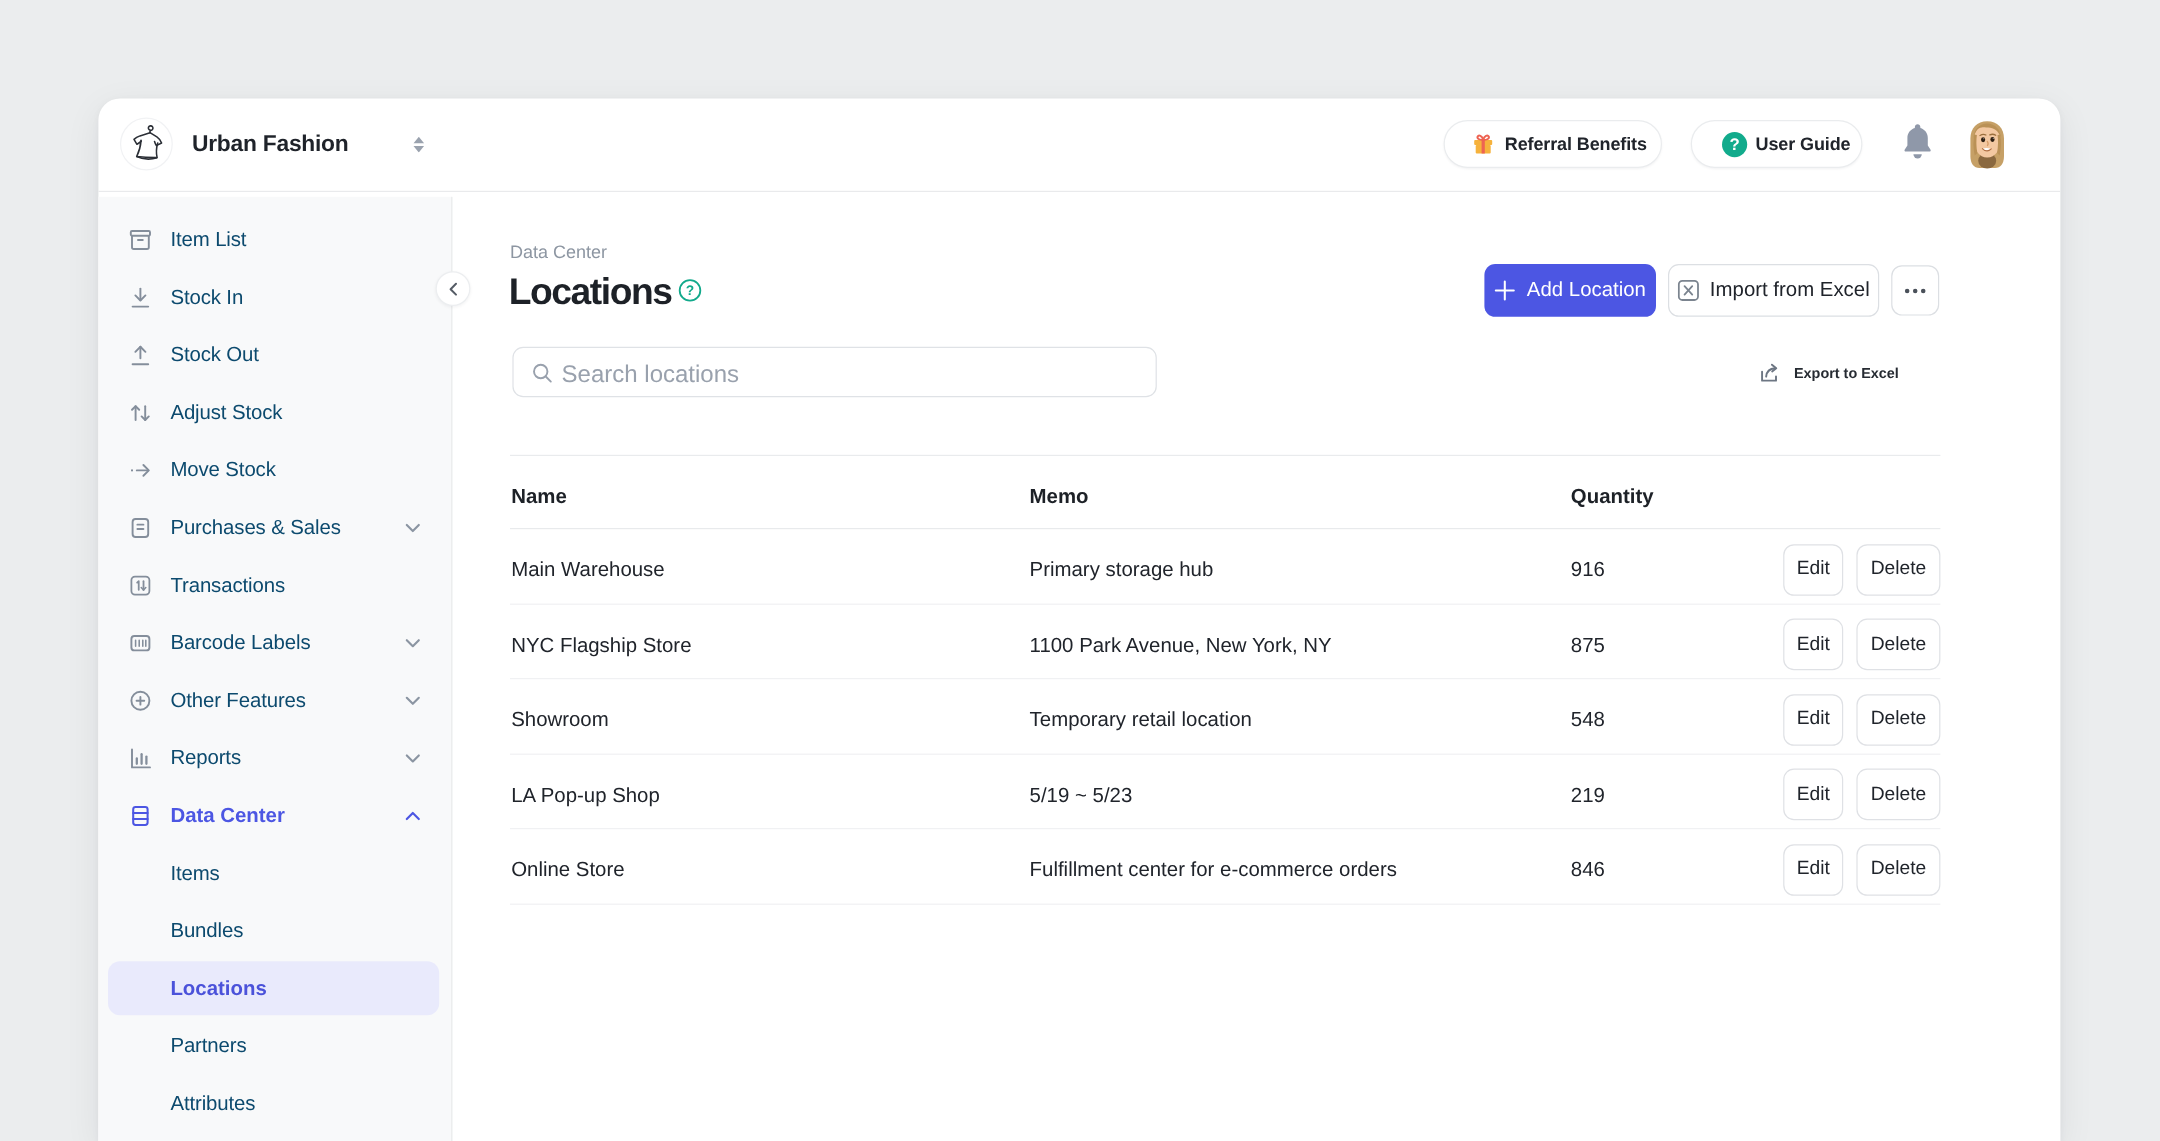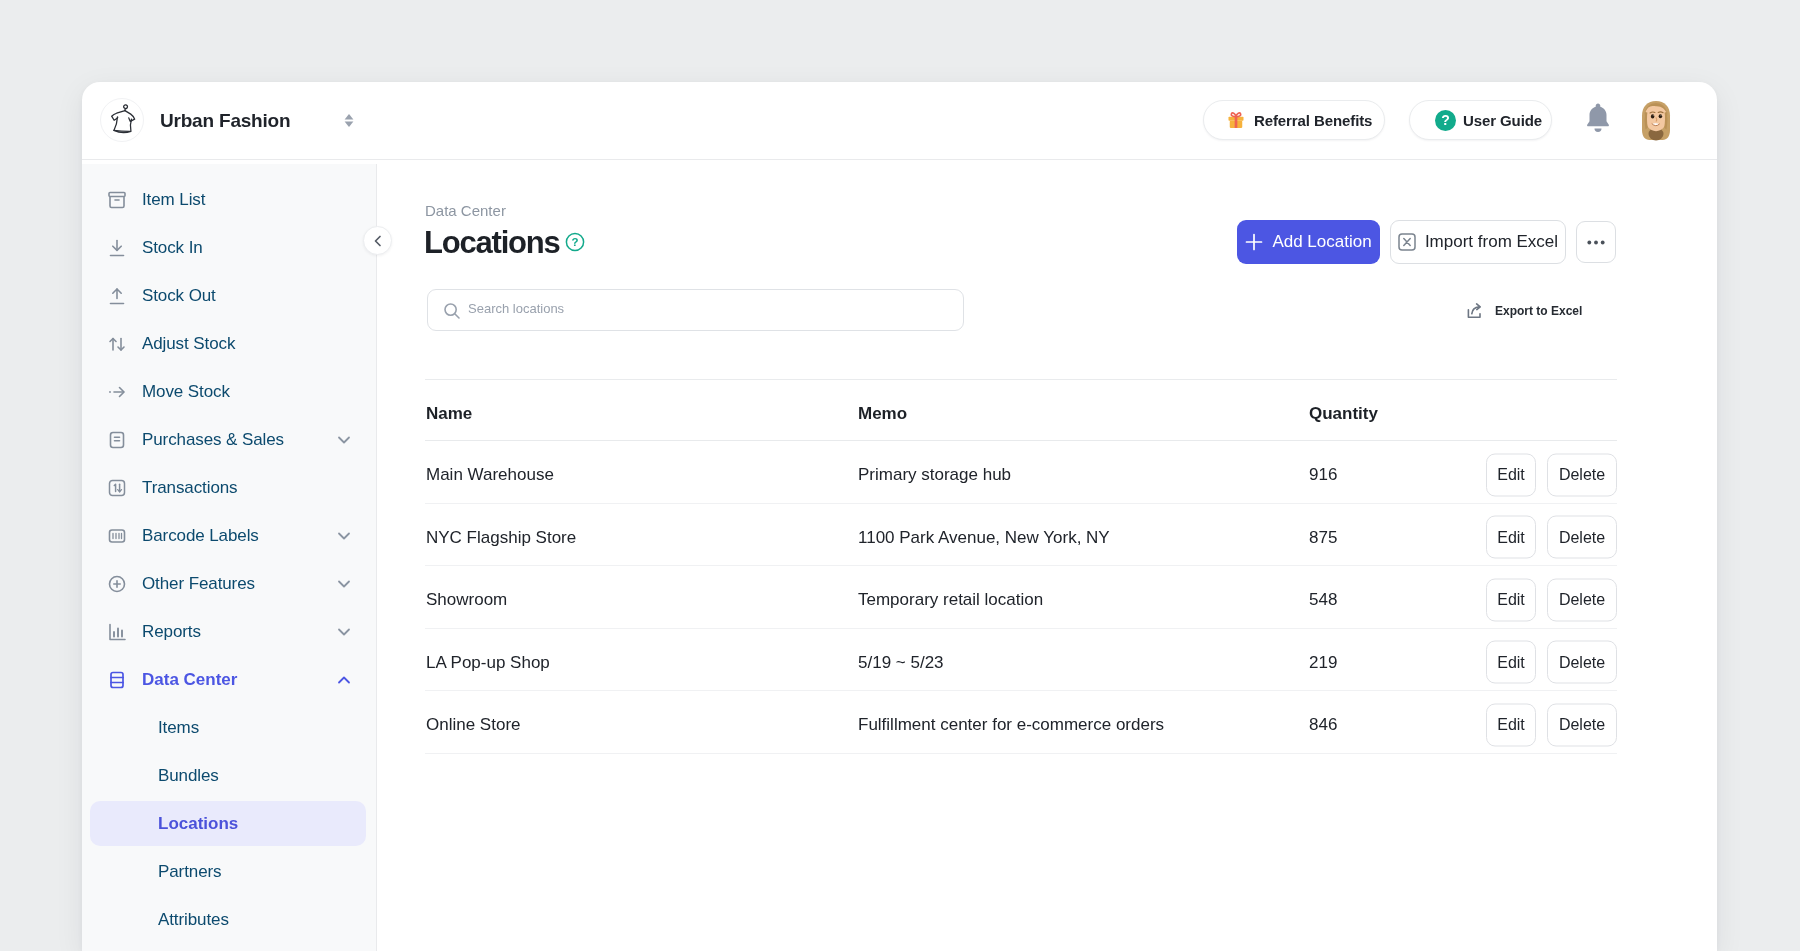--- a/index.html
+++ b/index.html
@@ -30,21 +30,21 @@
   display:flex; align-items:center; justify-content:center; margin-right:7px; }
 .bell { position:absolute; left:1502px; top:19px; }
 .avatar { position:absolute; left:1557px; top:18px; width:34px; height:41px; }
 
 .sidebar { position:absolute; left:0; top:82px; width:295px; bottom:0; background:#f8f9fa; border-right:1px solid #e9eaec; }
 .nav { position:absolute; left:0; top:12px; right:0; }
 .item { position:relative; height:48px; display:flex; align-items:center; padding-left:24px; font-size:17px; color:#0c4a6e; }
 .item .ic { width:22px; height:22px; margin-right:14px; flex:0 0 22px; }
 .item .lbl { letter-spacing:-0.1px; }
 .item .chev { position:absolute; right:24px; top:50%; margin-top:-5px; }
-.sub { padding-left:76px; }
+.sub { padding-left:60px; }
 .item.active-parent { color:#4c56e3; font-weight:700; }
 .hl { position:absolute; left:8px; right:10px; top:1px; bottom:2px; background:#e9eafc; border-radius:10px; }
 .item.sel { color:#4b52da; font-weight:700; }
 .item.sel .lbl, .item.active-parent .lbl { position:relative; letter-spacing:0; }
 .collapse {
   position:absolute; left:281px; top:144px; width:29px; height:29px; border-radius:50%;
   background:#fff; border:1px solid #eceef0; box-shadow:0 1px 3px rgba(16,24,40,.06);
   display:flex; align-items:center; justify-content:center;
 }
 
@@ -52,21 +52,21 @@
 .crumb { position:absolute; left:47px; top:120px; font-size:15px; color:#8d96a2; }
 h1 { position:absolute; left:46px; top:143px; font-size:31px; font-weight:700; color:#1d2127; letter-spacing:-1.2px; }
 .help { position:absolute; left:187px; top:150px; }
 .btn { position:absolute; height:44px; border-radius:9px; display:flex; align-items:center; justify-content:center; font-size:17px; white-space:nowrap; }
 .btn-add { left:859px; top:138px; width:143px; background:#4c56e3; color:#fff; font-weight:400; }
 .btn-add svg { margin-right:9px; }
 .btn-import { left:1012px; top:138px; width:176px; background:#fff; border:1px solid #dcdfe3; color:#20242b; }
 .btn-import svg { margin-right:9px; }
 .btn-more { left:1198px; top:139px; width:40px; height:42px; background:#fff; border:1px solid #dcdfe3; color:#555b64; letter-spacing:1px; }
 .search { position:absolute; left:49px; top:207px; width:537px; height:42px; border:1px solid #dfe2e6; border-radius:9px; }
-.search .ph { position:absolute; left:40px; top:11px; font-size:13px; color:#99a1ad; }
+.search .ph { position:absolute; left:40px; top:11px; font-size:20px; color:#99a1ad; }
 .search svg { position:absolute; left:14px; top:11px; }
 .export { position:absolute; top:218px; left:1087px; display:flex; align-items:center; font-size:12px; font-weight:700; color:#262b32; }
 .export svg { margin-right:9px; }
 
 .table { position:absolute; left:47px; top:265px; width:1192px;margin-top:32px; }
 .trow { position:relative; height:62.5px; border-bottom:1px solid #f0f1f3; display:flex; align-items:center; font-size:17px; color:#20242b; padding-top:7px; }
 .trow.head { height:62px; border-top:1px solid #e9ebed; border-bottom:1px solid #e8eaec; font-weight:700; color:#1d2127; padding-top:7px; }
 .c1 { position:absolute; left:1px; }
 .c2 { position:absolute; left:433px; }
 .c3 { position:absolute; left:884px; }

